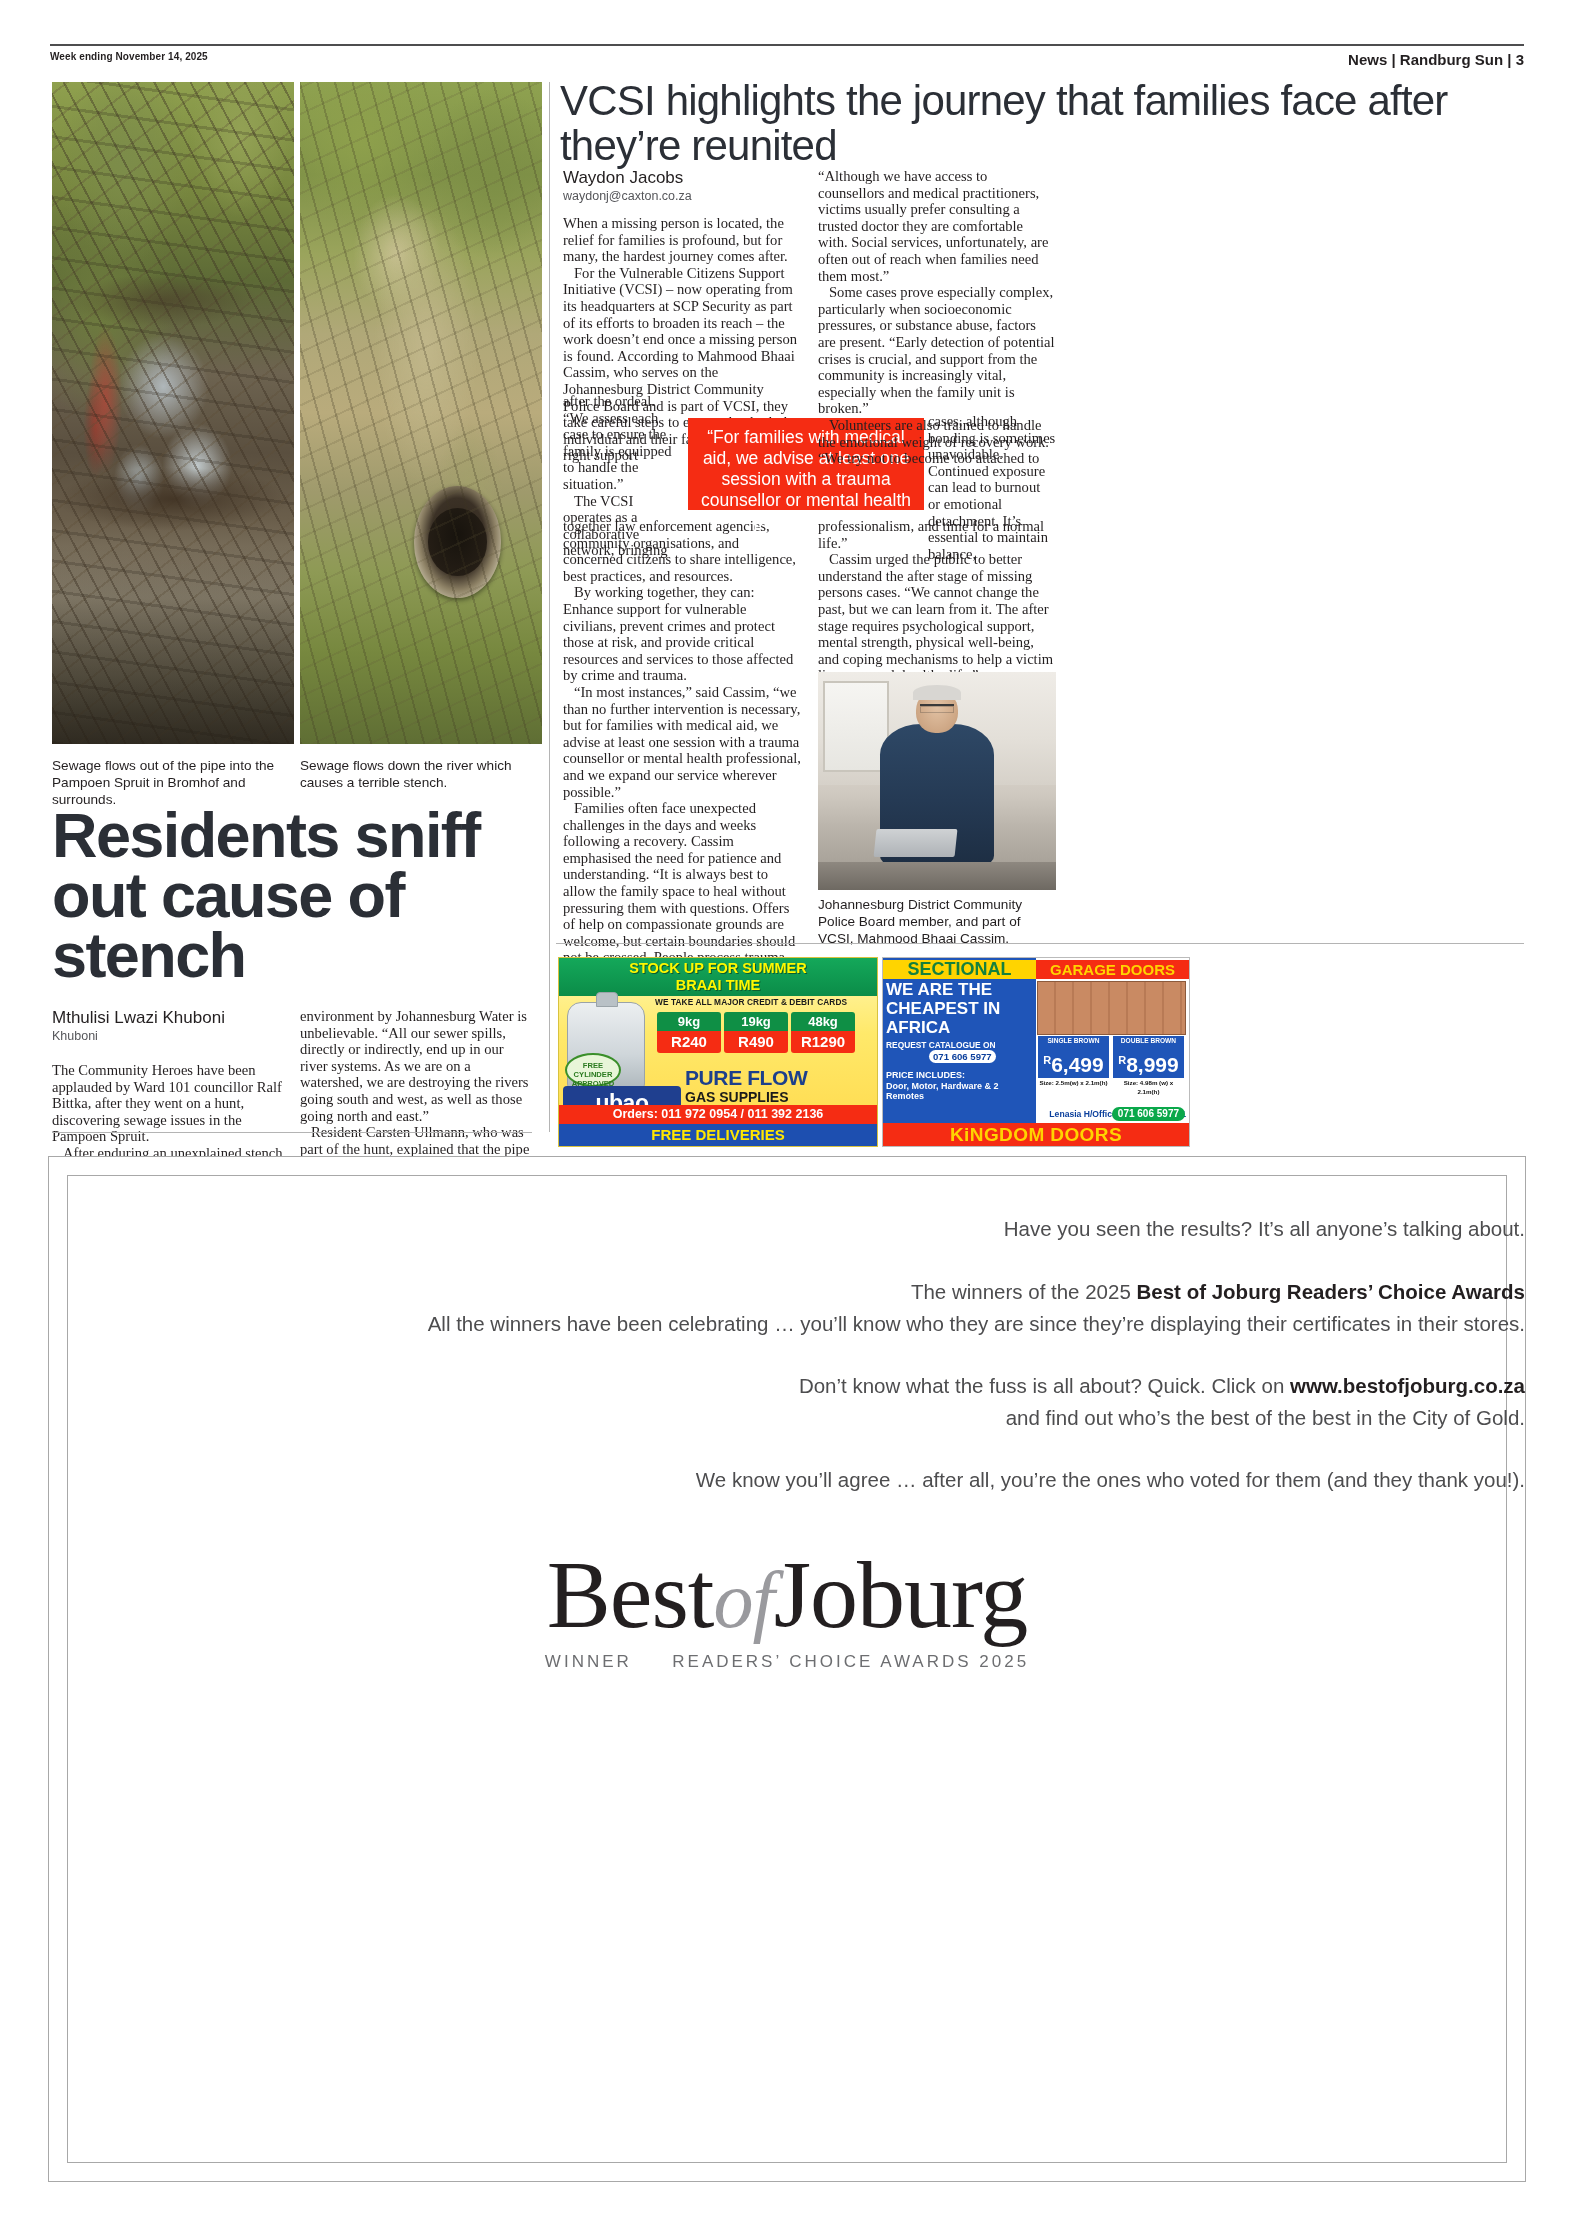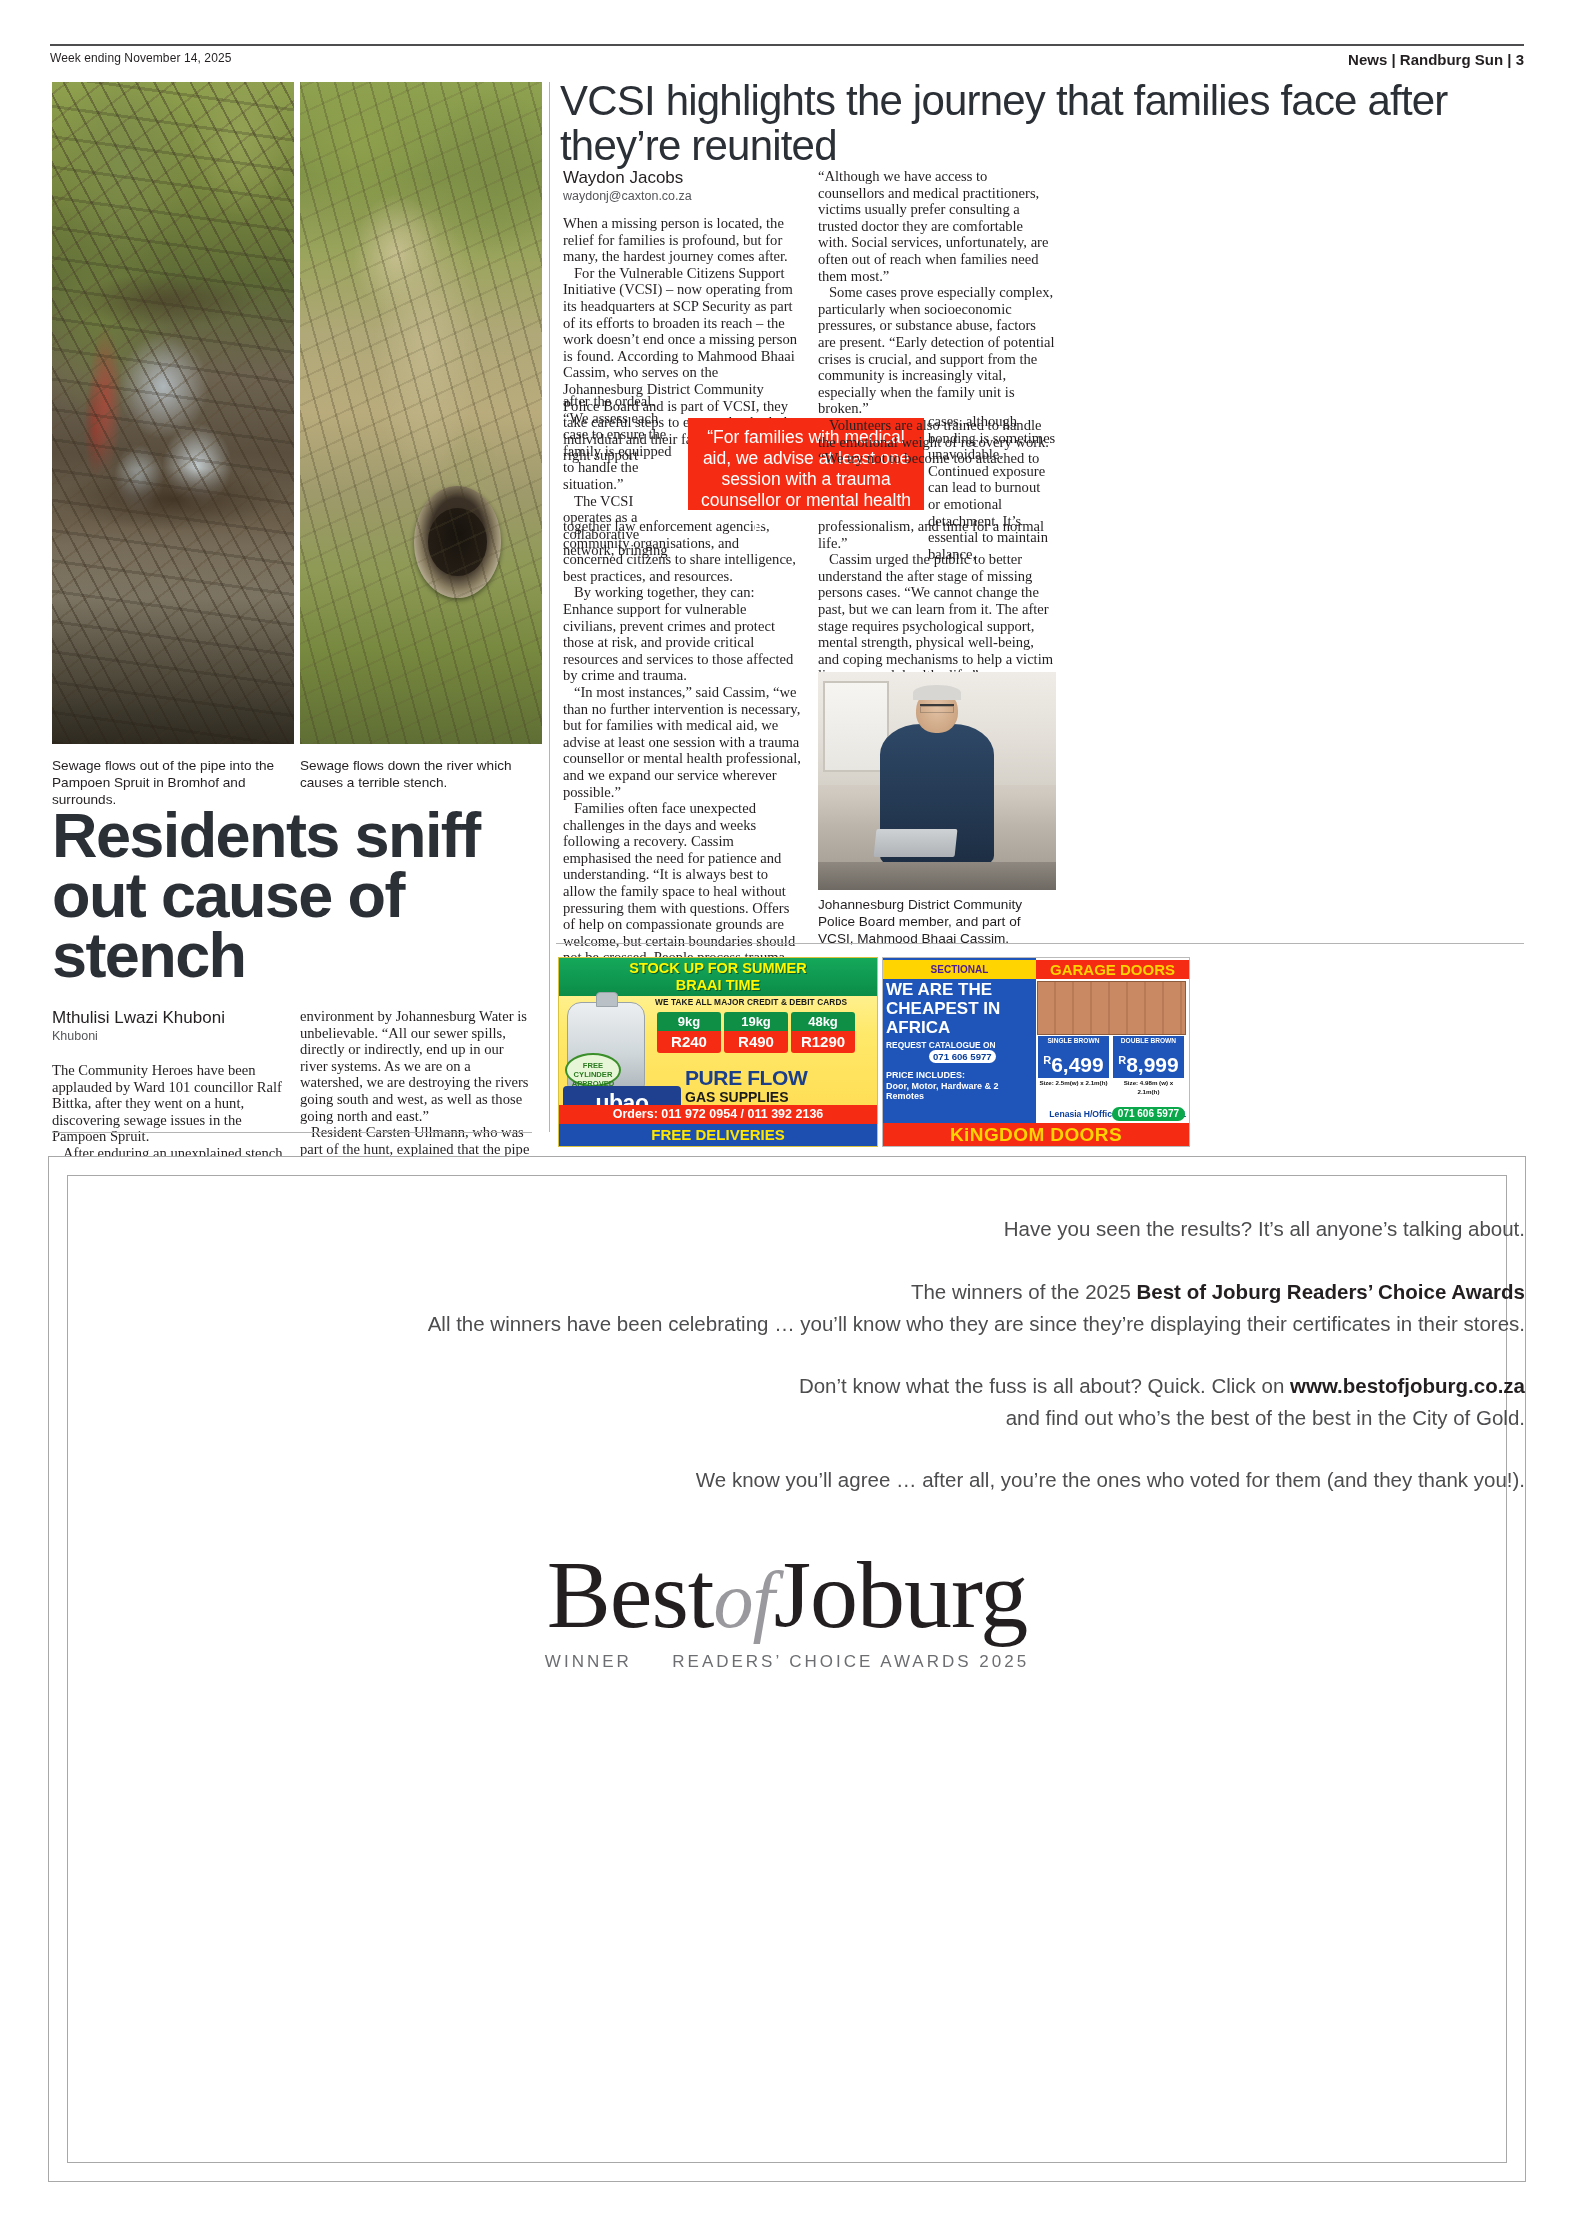--- a/index.html
+++ b/index.html
@@ -29,22 +29,22 @@
     left: 50px; top: 44px;
     width: 1474px;
     border-top: 2px solid #4d4d4f;
     display: flex;
     justify-content: space-between;
     align-items: flex-start;
     padding-top: 5px;
   }
   .masthead-left {
     font-family: "Liberation Sans", sans-serif;
-    font-weight: normal;
-    font-size: 12px;
+    font-weight: bold;
+    font-size: 10px;
     letter-spacing: .1px;
     color: #231f20;
   }
   .masthead-right {
     font-family: "Liberation Sans", sans-serif;
     font-weight: bold;
     font-size: 15px;
     color: #231f20;
   }
 
@@ -337,22 +337,22 @@
   }
 
   
   .ad-doors {
     left: 882px; top: 957px; width: 306px; height: 188px;
     background:#ffffff; border:1px solid #bbb;
   }
   .dr-left { position:absolute; left:0; top:0; width:50%; height:100%; background:#1f55b8; }
   .dr-sect {
     position:absolute; left:0; top:2px; width:50%; text-align:center;
-    background:#ffd400; color:#4c1d95;
-    font-family:"Liberation Sans", sans-serif; font-weight:bold; font-size:10px; line-height:19px;
+    background:#ffd400; color:#15803d;
+    font-family:"Liberation Sans", sans-serif; font-weight:bold; font-size:18px; line-height:19px;
   }
   .dr-cheap {
     position:absolute; left:3px; top:22px; width:48%;
     color:#ffffff; font-family:"Liberation Sans", sans-serif; font-weight:bold;
     font-size:17px; line-height:19px;
   }
   .dr-req {
     position:absolute; left:3px; top:82px; width:48%;
     color:#ffffff; font-family:"Liberation Sans", sans-serif; font-weight:bold;
     font-size:8.4px; line-height:10px;

